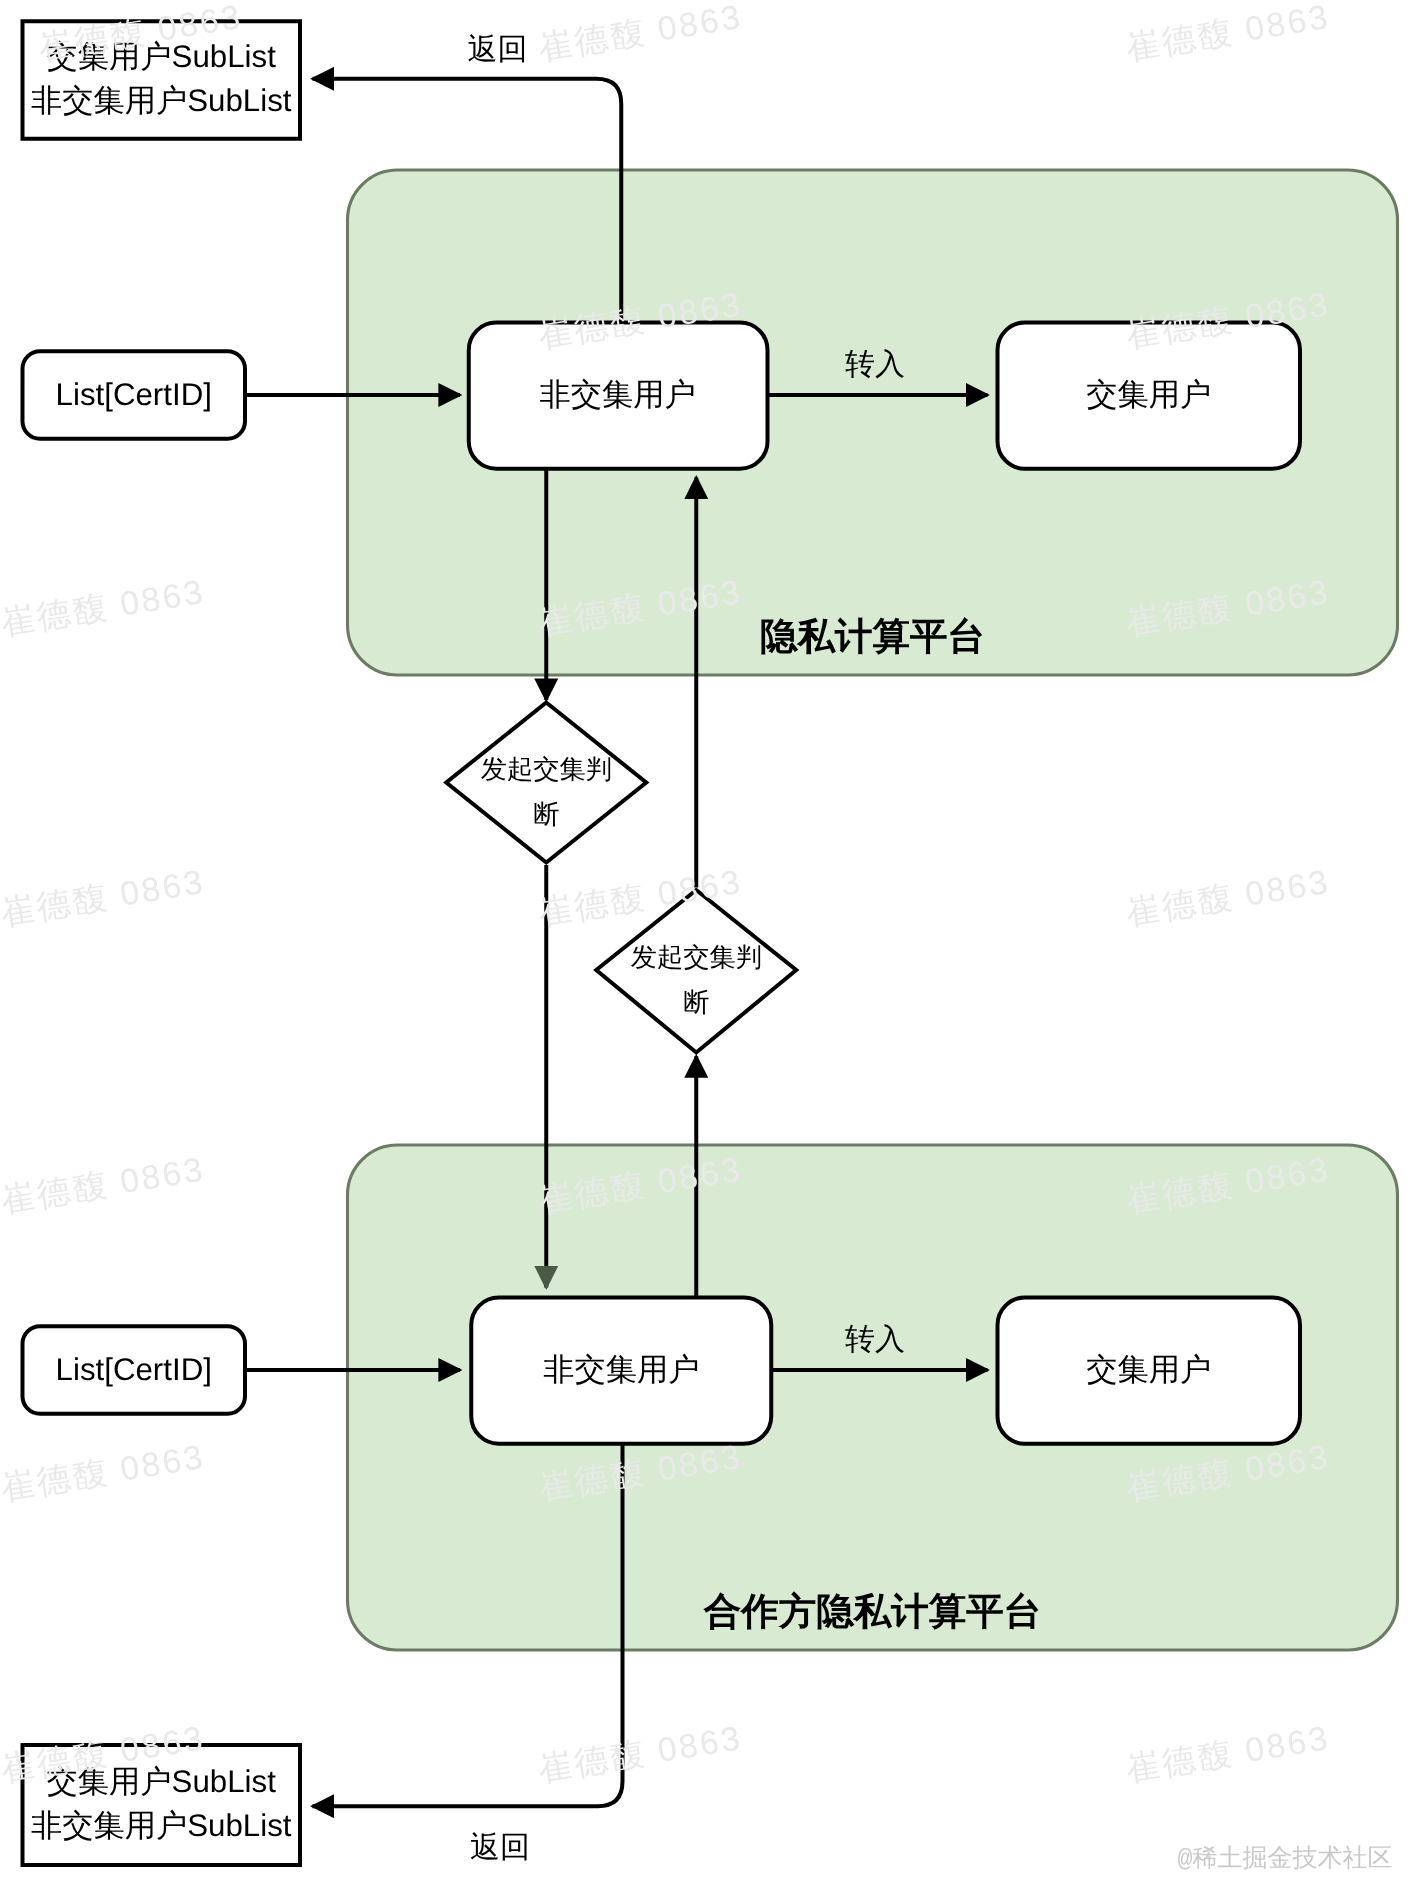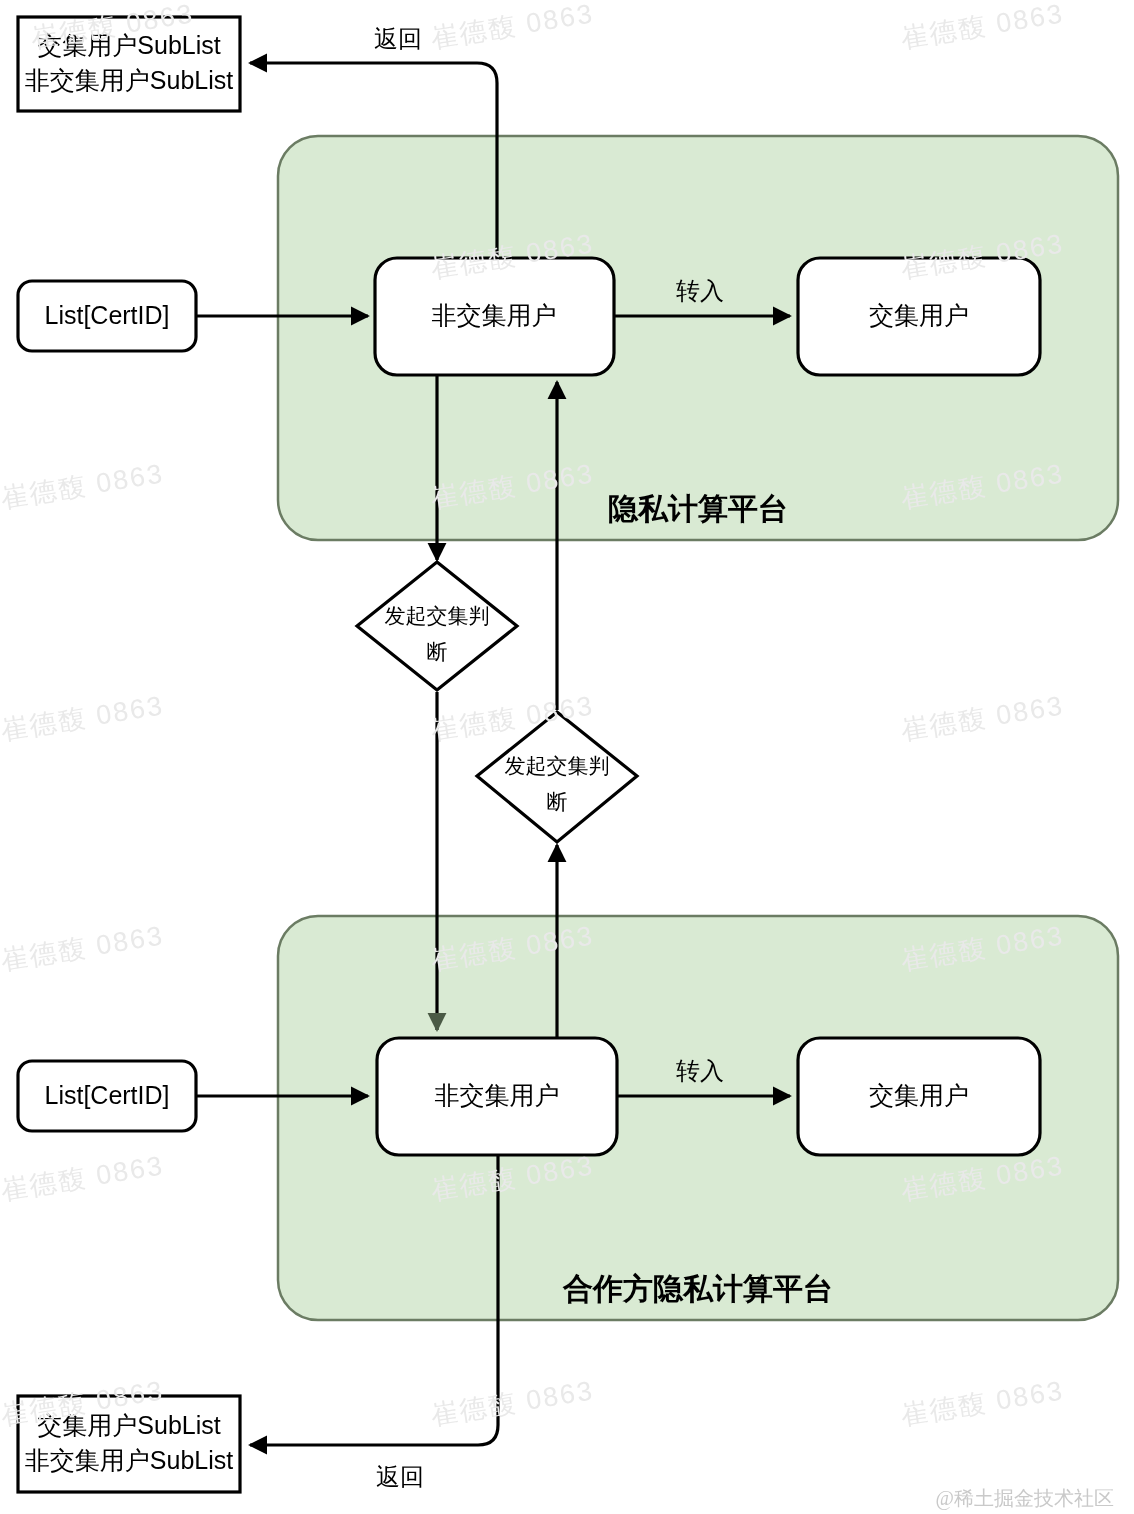--- a/index.html
+++ b/index.html
@@ -38,26 +38,26 @@
     font-size: 27px;
     font-family: "Liberation Sans", "DejaVu Sans", sans-serif;
     letter-spacing: 2px;
     transform: rotate(-9deg);
     white-space: nowrap;
     user-select: none;
   }
   .footer-wm {
     position: absolute;
     right: 20px;
-    bottom: 2px;
+    bottom: 14px;
     color: #c9c9c9;
     font-size: 20px;
     white-space: nowrap;
     z-index: 6;
-    font-family: Liberation Serif, serif;
+    font-family: Liberation Mono, monospace;
   }
   svg text.node-label {
     font-family: "Liberation Sans", "DejaVu Sans", sans-serif;
     font-size: 25px;
     fill: #000000;
     text-anchor: middle;
     dominant-baseline: middle;
   }
   svg text.edge-label {
     font-family: "Liberation Sans", "DejaVu Sans", sans-serif;

